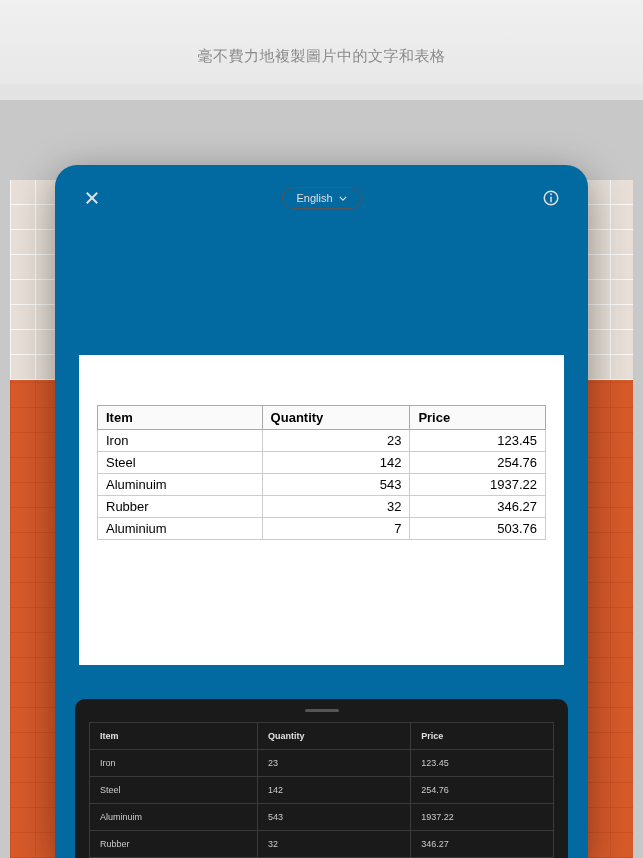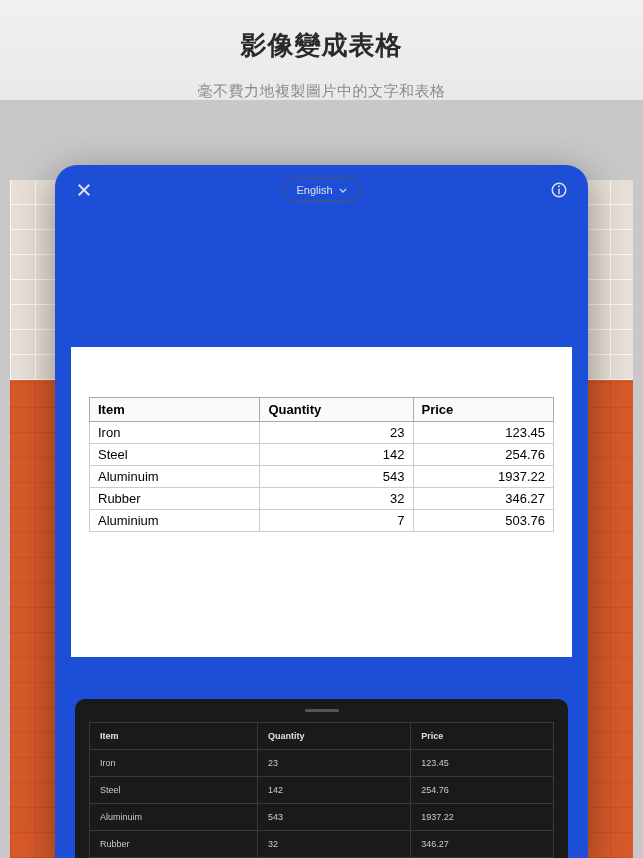--- a/index.html
+++ b/index.html
@@ -61,23 +61,23 @@
         repeating-linear-gradient(0deg, rgba(180,60,20,0.3) 0px, rgba(180,60,20,0.3) 1px, transparent 1px, transparent 25px),
         repeating-linear-gradient(90deg, rgba(180,60,20,0.3) 0px, rgba(180,60,20,0.3) 1px, transparent 1px, transparent 25px),
         #d85a2a;
     }
     .device-frame {
       position: absolute;
       top: 165px;
       left: 55px;
       right: 55px;
       bottom: 0;
-      background: #1d4ed8;
+      background: #0369a1;
       border-radius: 22px 22px 0 0;
-      padding: 16px;
+      padding: 24px;
       box-shadow: 0 10px 40px rgba(0,0,0,0.4);
     }
     .app-header {
       display: flex;
       align-items: center;
       justify-content: space-between;
       padding: 0 4px 18px;
       position: relative;
     }
     .close-icon {
@@ -179,21 +179,20 @@
     .result-table td {
       color: #ccc;
       padding: 8px 10px;
       border: 1px solid #3a3a3a;
     }
   </style>
 </head>
 <body>
 
 <div class="promo-header">
-  <div class="promo-title">影像變成表格</div>
   <div class="promo-subtitle">毫不費力地複製圖片中的文字和表格</div>
 </div>
 
 <div class="backdrop"></div>
 <div class="backdrop-grid-top"></div>
 <div class="backdrop-orange"></div>
 
 <div class="device-frame">
   <div class="app-header">
     <div class="close-icon">

